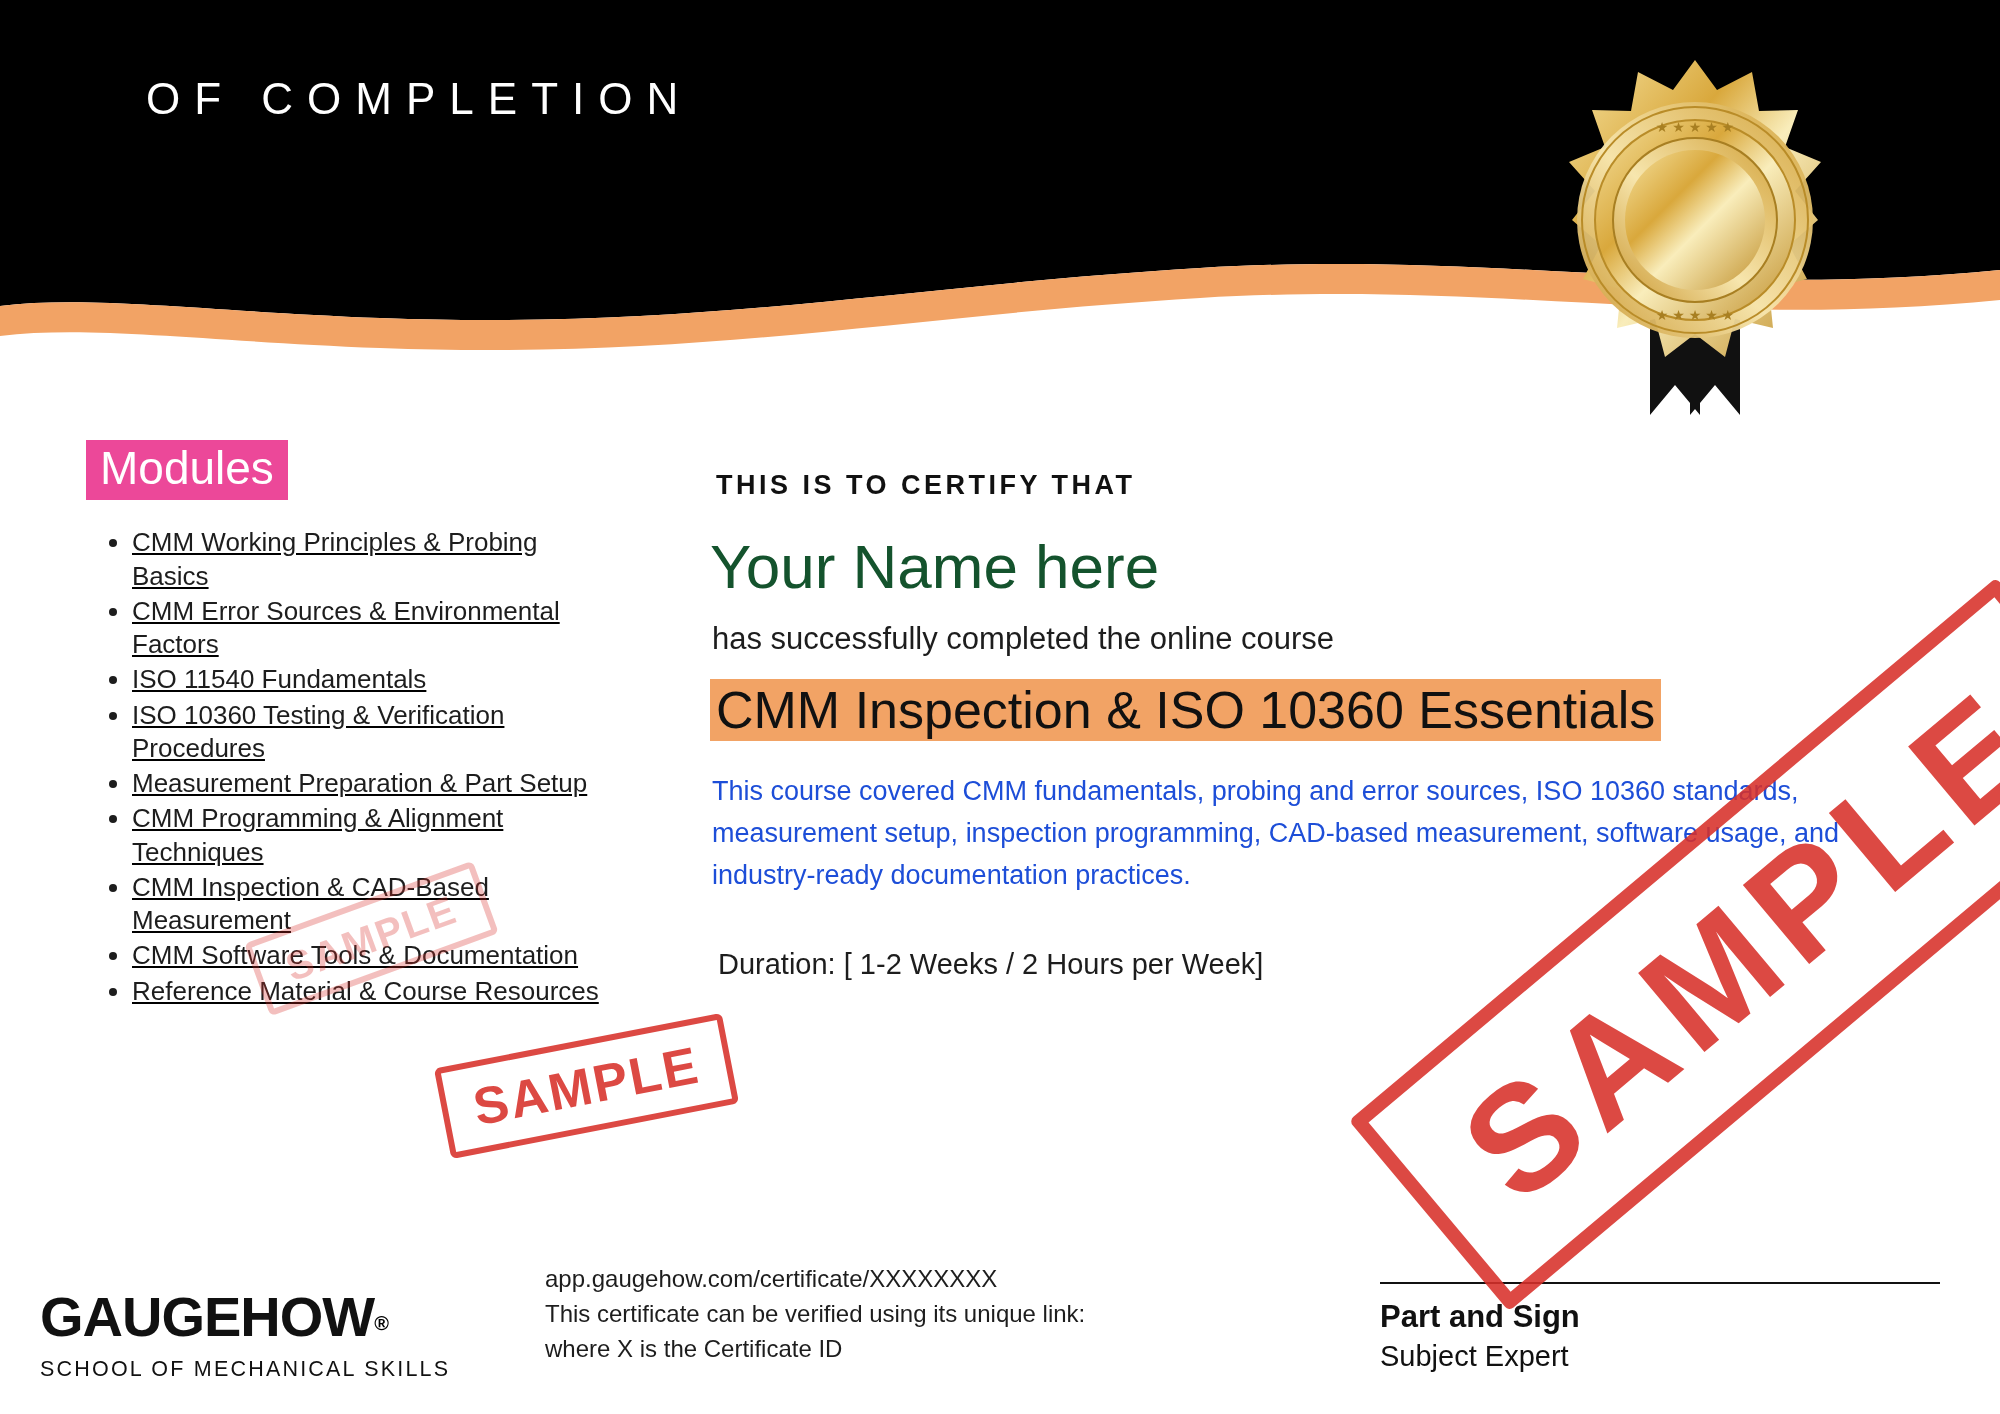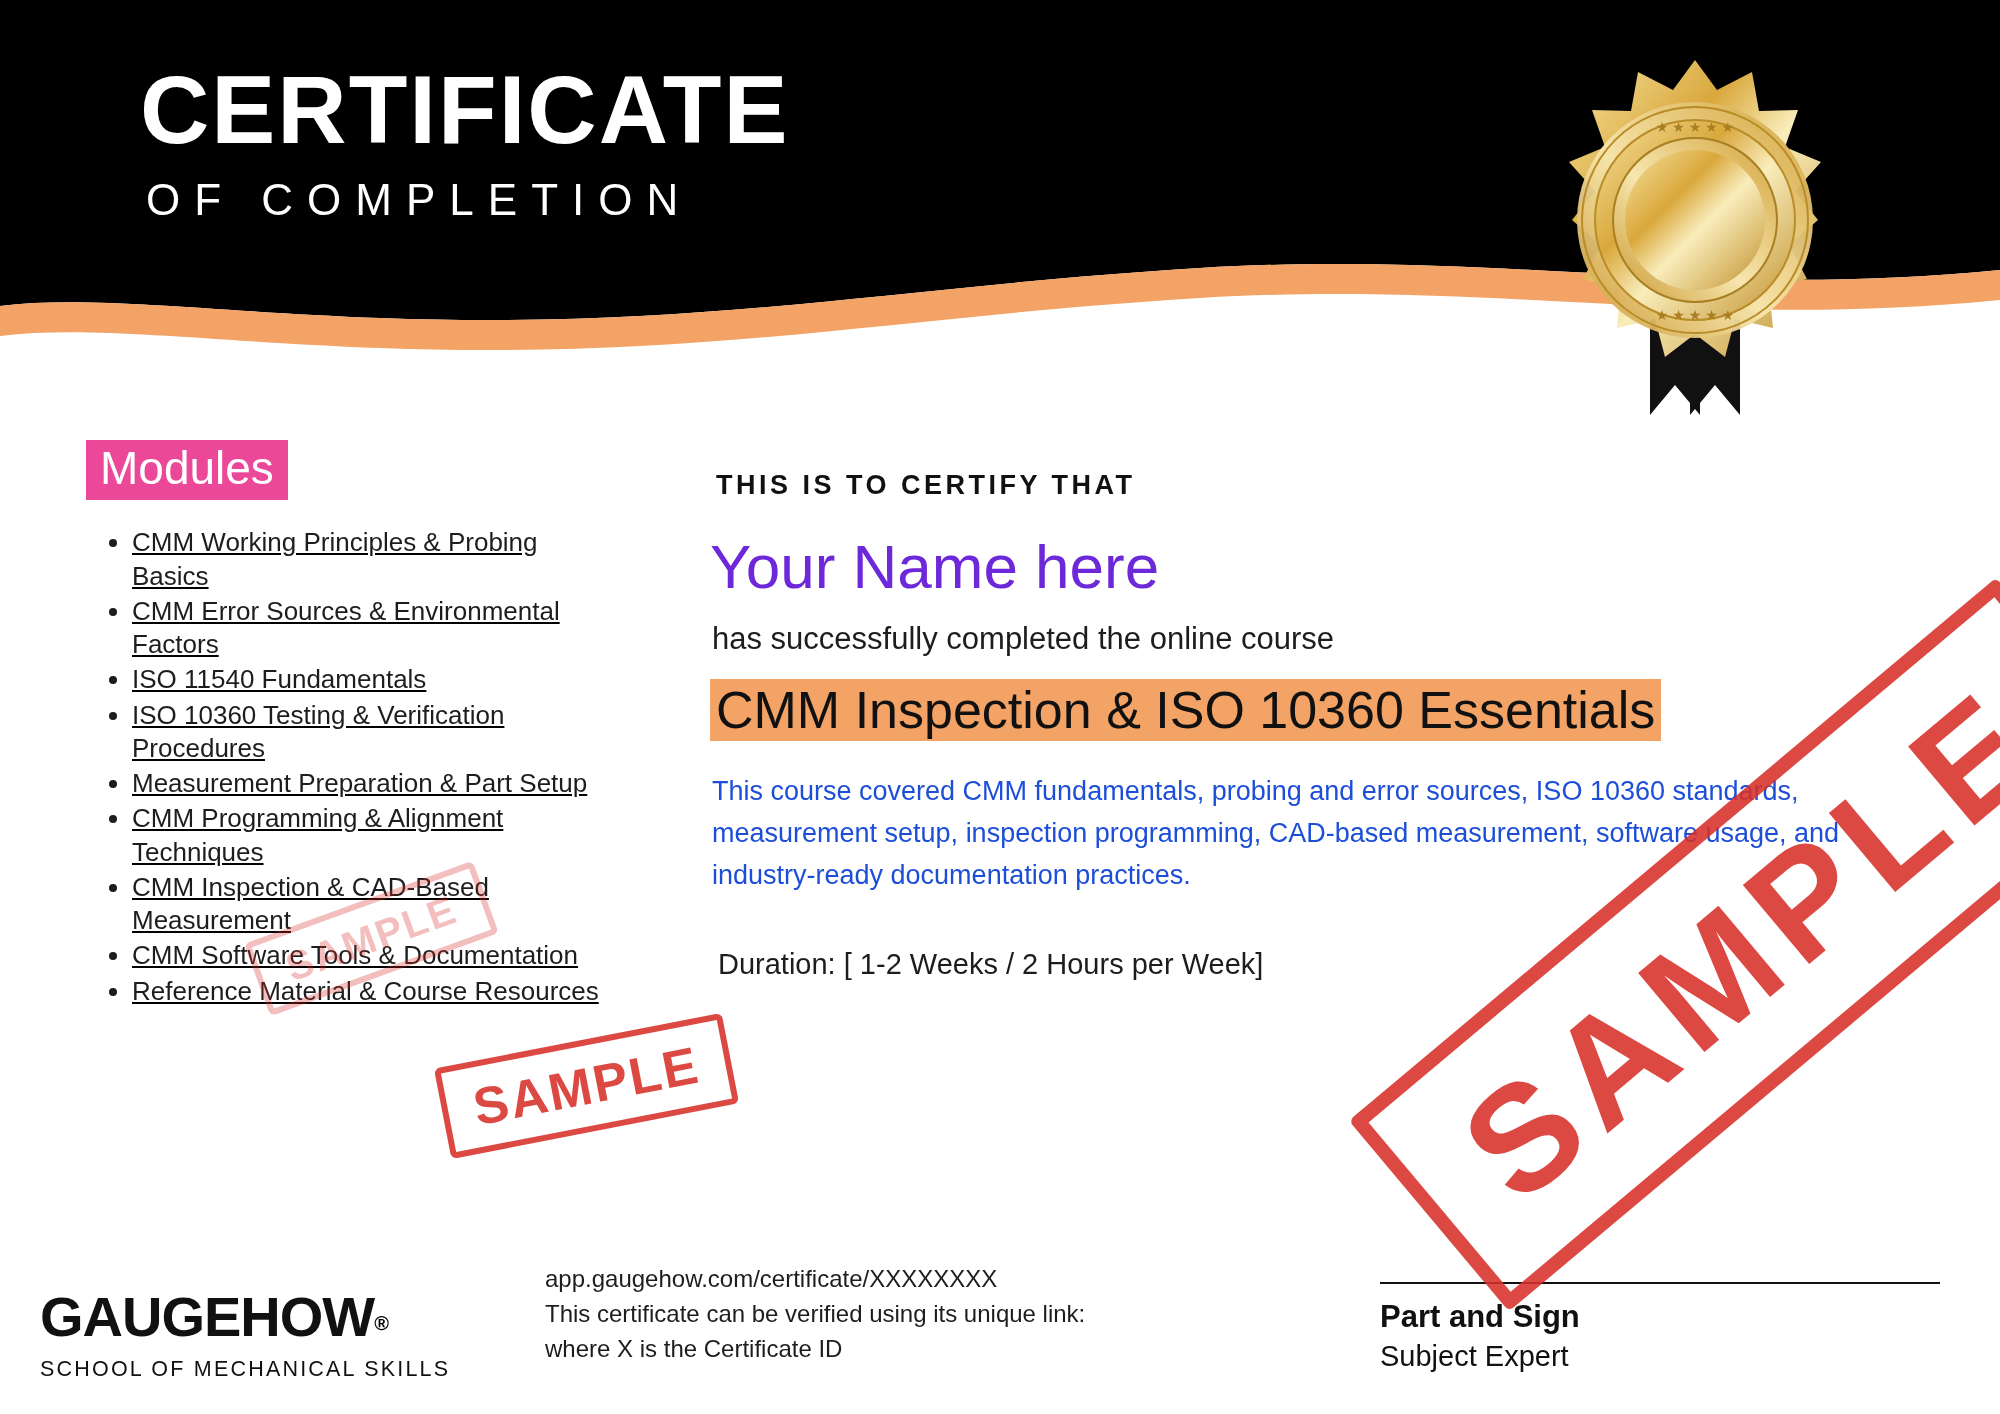--- a/index.html
+++ b/index.html
@@ -96,21 +96,21 @@
   }
   .certify-line {
     font-size: 27px;
     font-weight: bold;
     letter-spacing: 3.5px;
     color: #111;
     margin: 0 0 32px 6px;
   }
   .name-line {
     font-size: 62px;
-    color: #6d28d9;
+    color: #14532d;
     margin: 0 0 20px 0;
     font-weight: 400;
     line-height: 1.1;
   }
   .completed-line {
     font-size: 31px;
     color: #1d1d1d;
     margin: 0 0 18px 2px;
   }
   .course-title {
@@ -221,21 +221,20 @@
 </head>
 <body>
 
 <div class="header-wrap">
   <svg class="header-svg" width="2000" height="360" viewBox="0 0 2000 360">
     <path d="M0,0 L2000,0 L2000,270 C1700,300 1500,250 1200,268 C900,286 700,330 380,318 C200,311 90,295 0,306 Z" fill="#000000"></path>
     <path d="M0,306 C90,295 200,311 380,318 C700,330 900,286 1200,268 C1500,250 1700,300 2000,270 L2000,300 C1700,330 1500,280 1200,298 C900,316 700,360 380,348 C200,341 90,325 0,336 Z" fill="#f2a365"></path>
   </svg>
 
   <div class="header-text">
-    <div class="cert-title">CERTIFICATE</div>
     <div class="cert-sub">OF COMPLETION</div>
   </div>
 </div>
 
 <div class="medal">
   <svg width="310" height="420" viewBox="0 0 310 420">
     <defs>
       <linearGradient id="gold" x1="0" y1="0" x2="1" y2="1">
         <stop offset="0%" stop-color="#f6e3a1"></stop>
         <stop offset="35%" stop-color="#d9a83c"></stop>

